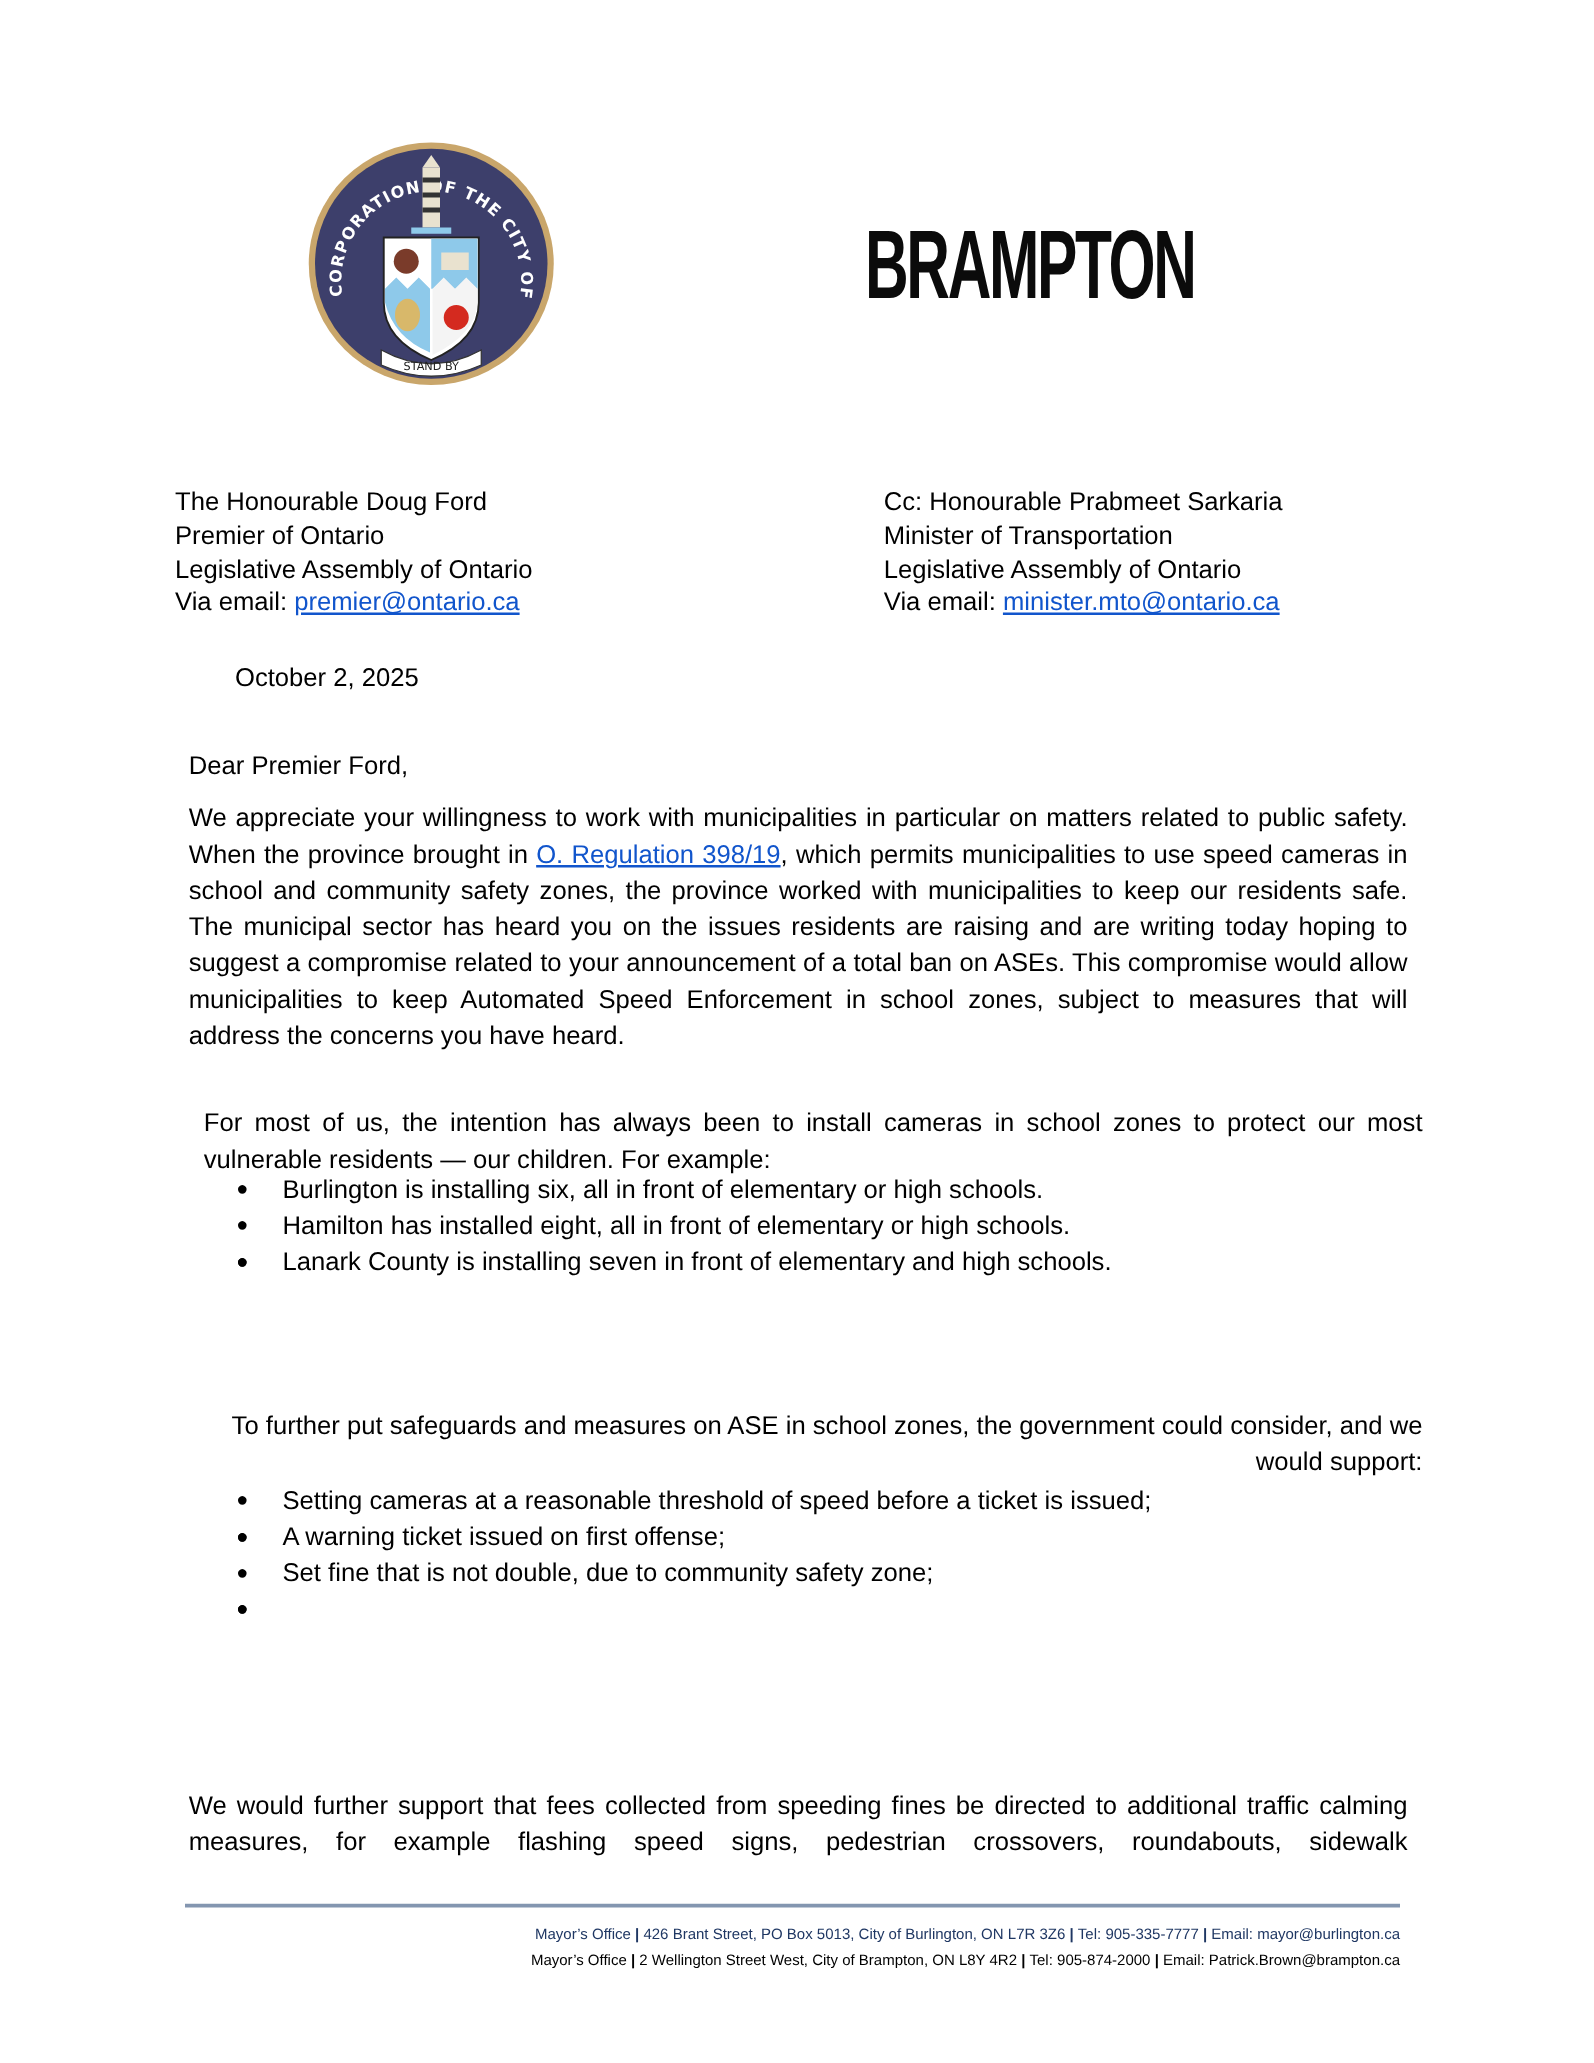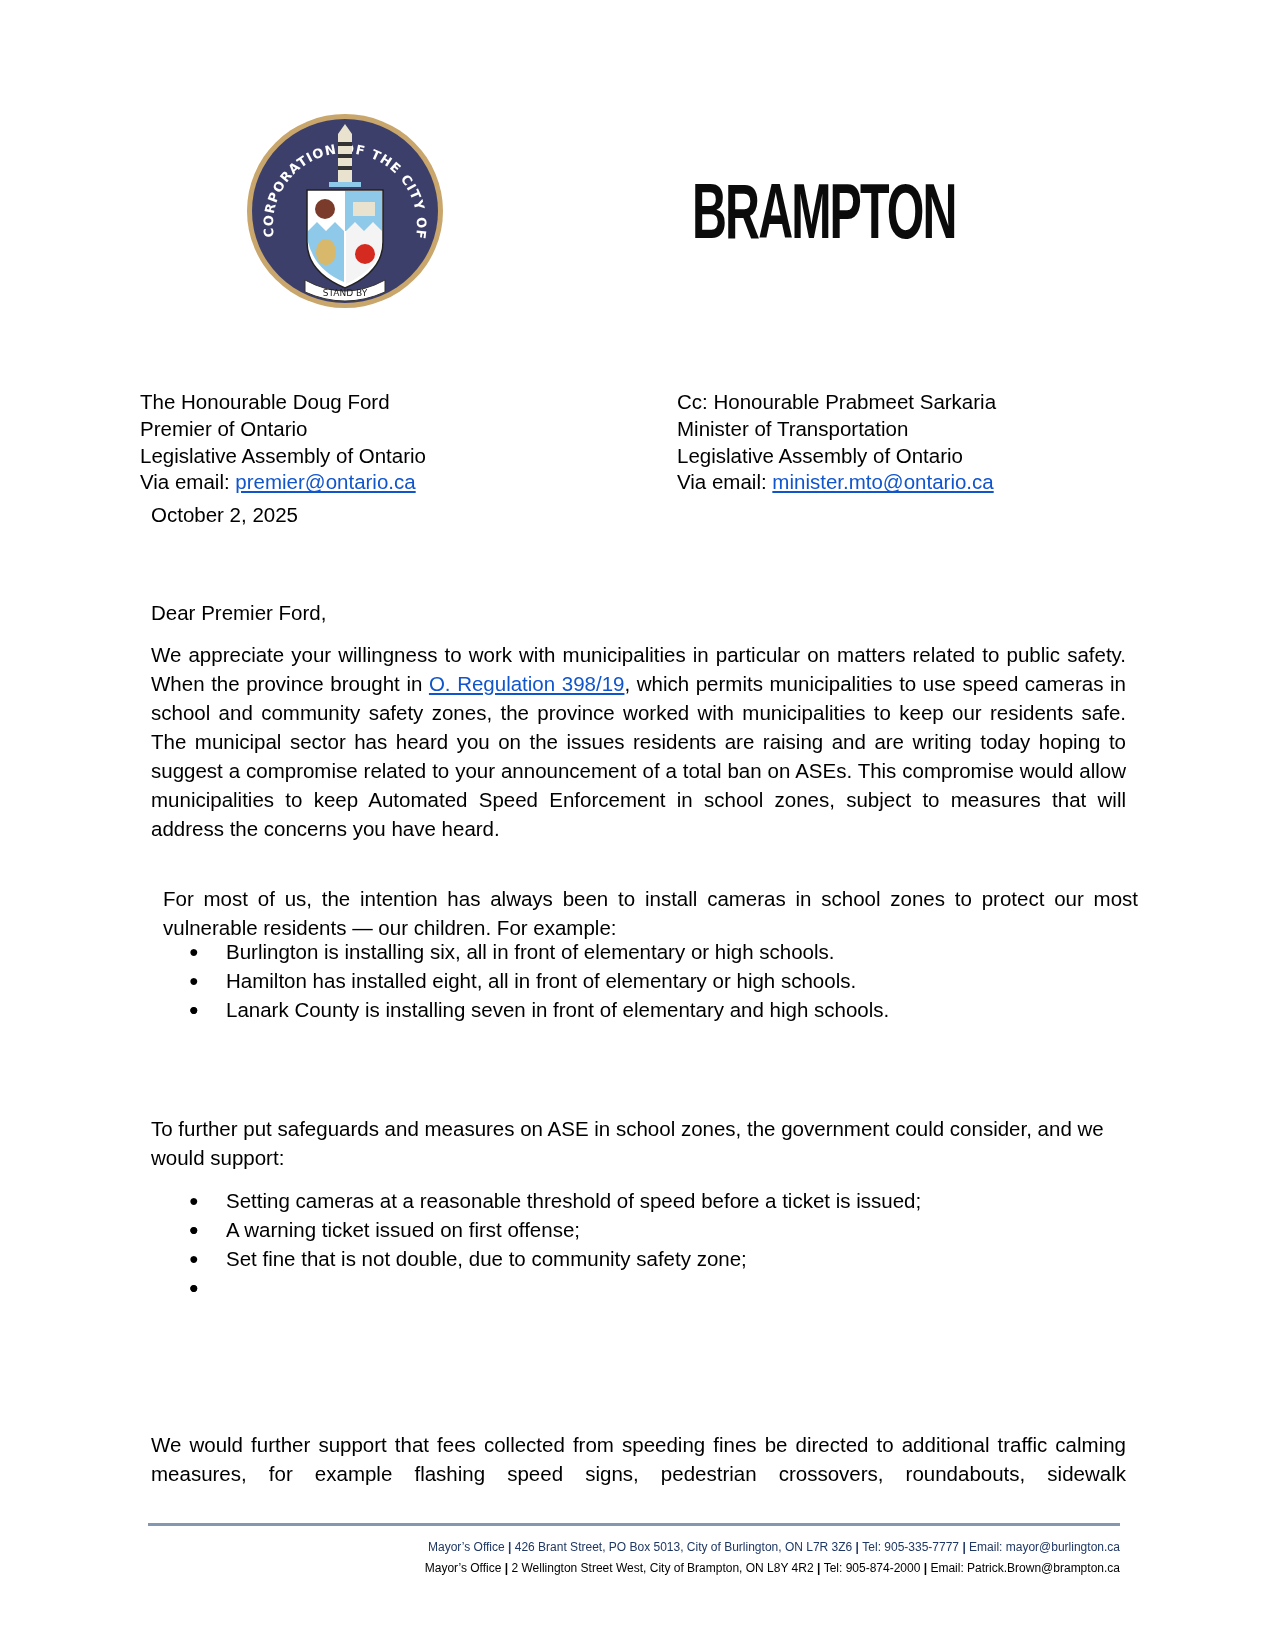--- a/index.html
+++ b/index.html
@@ -7,26 +7,26 @@
          font-family: "Liberation Sans", sans-serif; color: #000; }
   .abs { position: absolute; }
   .seal { left: 245px; top: 112px; width: 200px; height: 198px; }
   .brampton-logo { left: 680px; top: 175px; width: 380px; height: 72px; display: flex; align-items: center; }
   .brampton-mark { width: 74px; height: 70px; }
   .brampton-word { font-family: "Liberation Sans", sans-serif; font-weight: bold; font-size: 78px;
                    letter-spacing: -3px; transform: scaleX(0.62); transform-origin: left center;
                    line-height: 72px; color: #0b0b0b; margin-left: 12px; white-space: nowrap; }
   .addr { font-size: 20.5px; line-height: 26.8px; }
   .addr-left { left: 140px; top: 389px; }
-  .addr-right { left: 677px; top: 389px; }
+  .addr-right { left: 707px; top: 389px; }
   a.link { color: #1155cc; text-decoration: underline; }
   .text { font-size: 20.5px; line-height: 29px; }
   .body-block { left: 151px; width: 975px; }
   .justify { text-align: justify; text-align-last: left; }
-  .date { top: 500px; }
+  .date { top: 528px; margin-left: 37px; }
   .greeting { top: 598px; }
   .para1 { top: 640px; }
   .para2 { top: 872px; }
   .para3 { top: 1114px; }
   .para4 { top: 1430px; }
   ul.bullets { list-style: none; margin: 0; padding: 0; }
   ul.bullets li { position: relative; padding-left: 75px; }
   ul.bullets li .dot { position: absolute; left: 38px; top: 0; font-size: 16px; }
   .list1 { top: 937px; width: 945px; }
   .list2 { top: 1186px; width: 975px; }
@@ -107,21 +107,21 @@
 
 <p class="abs text body-block justify para2" style="margin:12px;">For most of us, the intention has always been to install cameras in school zones to protect our most vulnerable residents — our children. For example:</p>
 
 <ul class="abs text bullets list1" style="left:151px;">
   <li><span class="dot">●</span><span>Burlington is installing six, all in front of elementary or high schools.</span></li>
   <li><span class="dot">●</span><span>Hamilton has installed eight, all in front of elementary or high schools.</span></li>
   <li><span class="dot">●</span></li>
   <li><span class="dot">●</span><span>Lanark County is installing seven in front of elementary and high schools.</span></li>
 </ul>
 
-<p class="abs text body-block para3" style="margin:0;">To further put safeguards and measures on ASE in school zones, the government could consider, and we would support:</p>
+<p class="abs text body-block para3" style="margin:12px;text-align:right;">To further put safeguards and measures on ASE in school zones, the government could consider, and we would support:</p>
 
 <ul class="abs text bullets list2" style="left:151px;">
   <li><span class="dot">●</span><span>Setting cameras at a reasonable threshold of speed before a ticket is issued;</span></li>
   <li><span class="dot">●</span></li>
   <li><span class="dot">●</span><span>A warning ticket issued on first offense;</span></li>
   <li><span class="dot">●</span><span>Set fine that is not double, due to community safety zone;</span></li>
   <li><span class="dot">●</span></li>
   <li><span class="dot">●</span></li>
 </ul>
 

